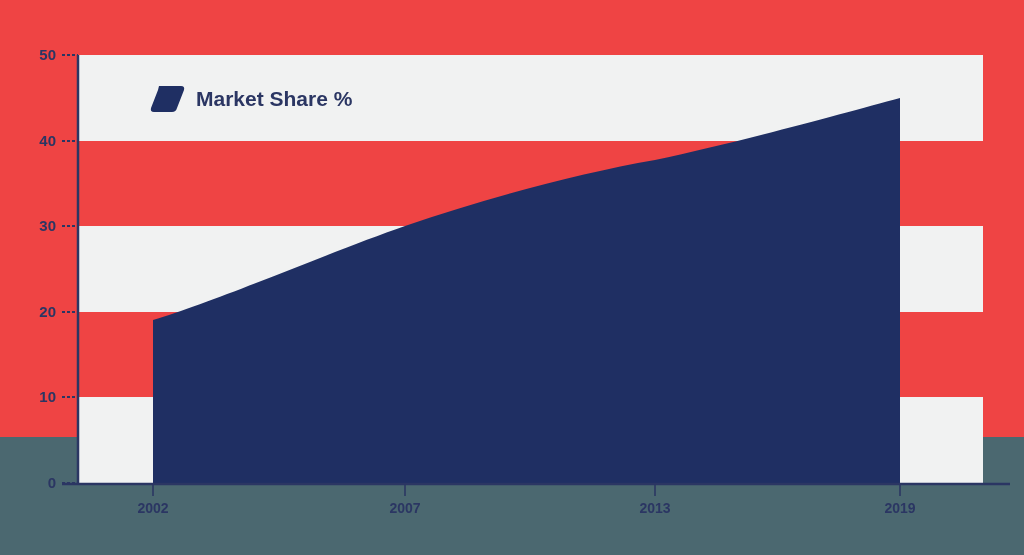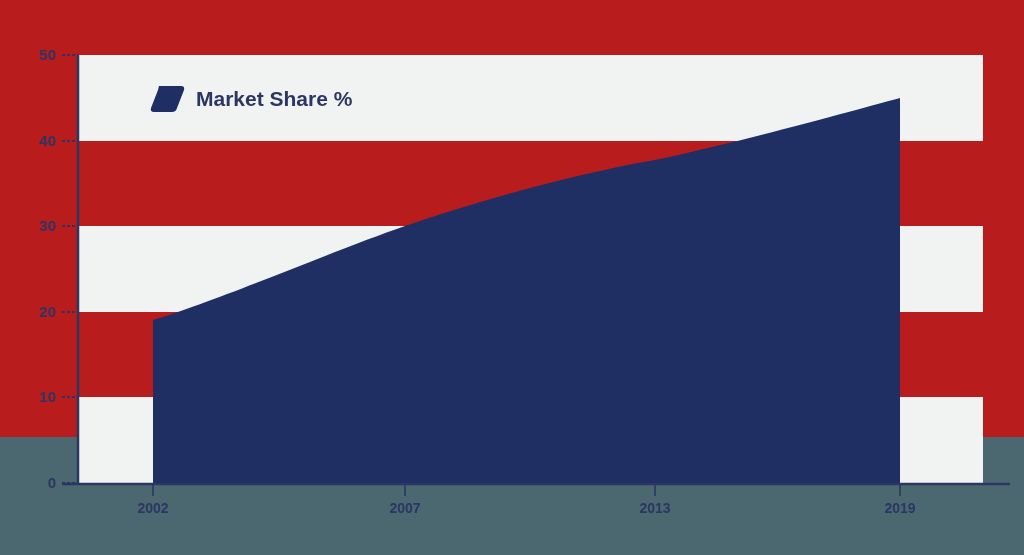--- a/index.html
+++ b/index.html
@@ -11,21 +11,21 @@
   body {
     width: 1024px;
     height: 555px;
     overflow: hidden;
     font-family: "Liberation Sans", sans-serif;
   }
   #chart-root {
     position: relative;
     width: 1024px;
     height: 437px;
-    background: #b91c1c;
+    background: #ef4444;
   }
   #chart-svg {
     position: absolute;
     left: 0;
     top: 0;
     display: block;
   }
   .ytick-label {
     font-family: "Liberation Sans", sans-serif;
     font-size: 15px;

